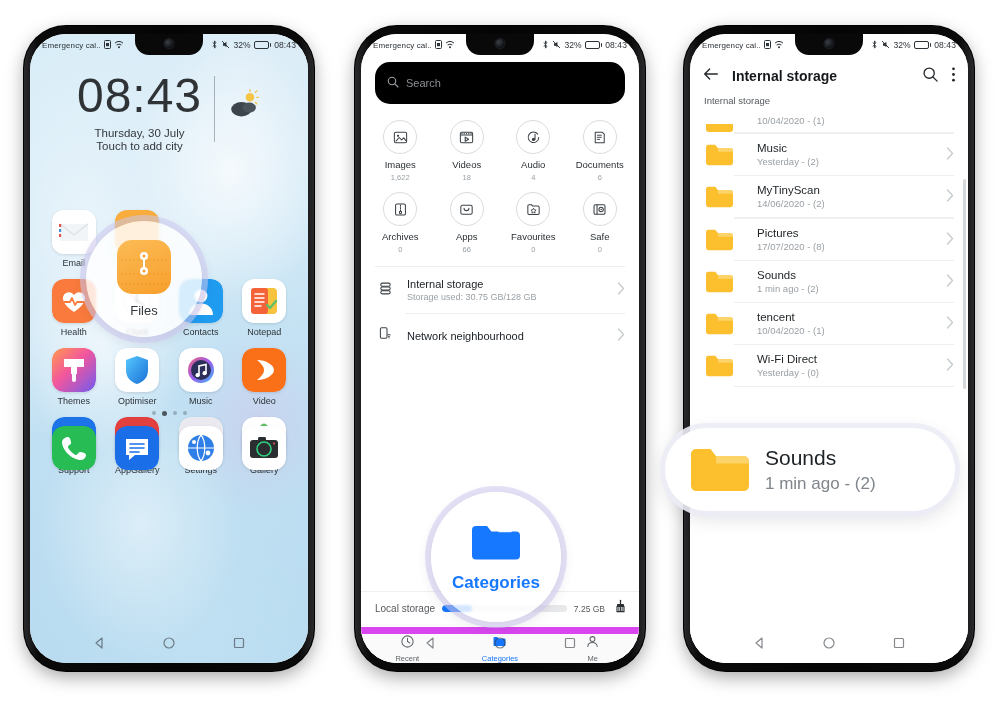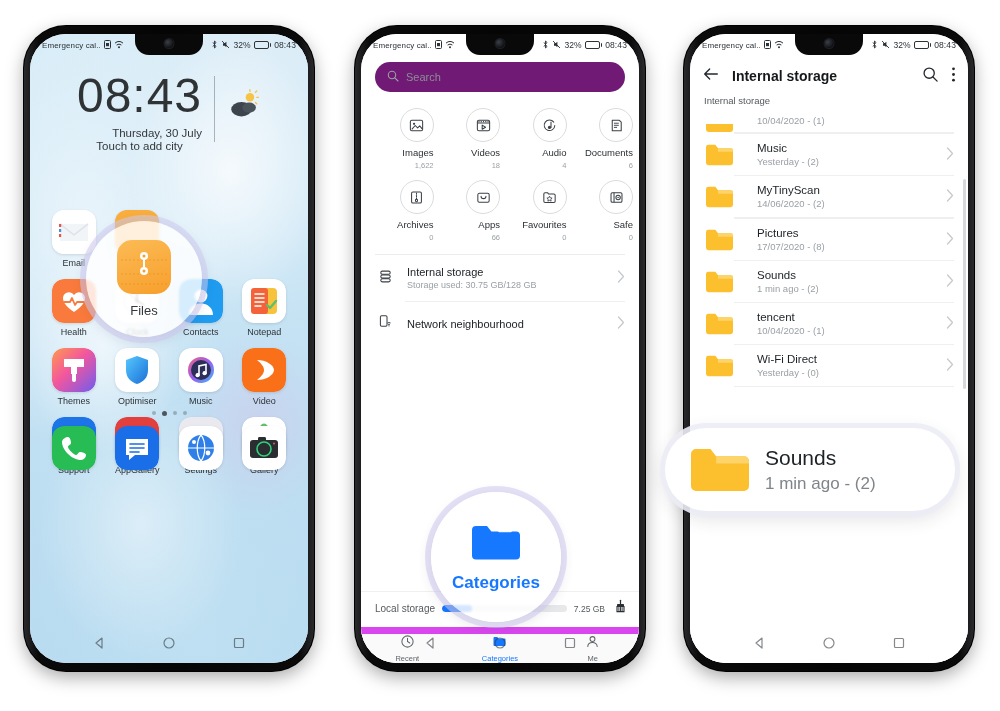--- a/index.html
+++ b/index.html
@@ -86,21 +86,21 @@
   }
   .clock-block {
     position: absolute; left: 0; right: 0; top: 38px;
     display: flex; align-items: flex-start; justify-content: center; gap: 12px;
   }
   .clock-col { text-align: center; }
   .clock-time {
     font-size: 48px; font-weight: 300; color: #2f3336; line-height: 1;
     letter-spacing: 1px;
   }
-  .clock-date { font-size: 11.5px; color: #33383b; margin-top: 7px; text-align: right; }
+  .clock-date { font-size: 11.5px; color: #33383b; margin-top: 7px; }
   .clock-sub { font-size: 11.5px; color: #33383b; margin-top: 1px; }
   .clock-divider { width:1px; height:66px; background: rgba(60,70,78,.38); margin-top:4px; }
   .weather-ico { width: 34px; height: 34px; margin-top: 16px; }
 
   .app-grid {
     position: absolute; left: 0; right: 0; top: 176px;
     display: grid; grid-template-columns: repeat(4, 1fr);
     row-gap: 11px; padding: 0 12px;
   }
   .app { display:flex; flex-direction:column; align-items:center; gap:4px; }
@@ -135,29 +135,29 @@
     background: rgba(255,255,255,.82);
     box-shadow: 0 0 0 6px rgba(205,200,238,.55), 0 4px 14px rgba(60,60,90,.18);
     backdrop-filter: blur(1px);
     z-index: 25;
     display:flex; flex-direction:column; align-items:center; justify-content:center;
   }
 
   
   .files-screen { position:absolute; inset:0; background:#fff; }
   .search-bar {
-    margin: 6px 14px 0; height: 30px; border-radius: 15px; background:#701a75;
+    margin: 6px 14px 0; height: 42px; border-radius: 15px; background:#000000;
     display:flex; align-items:center; gap:7px; padding: 0 12px;
     font-size: 11px; color:#8a8f94;
   }
   .cat-grid {
     display:grid; grid-template-columns: repeat(4,1fr);
     row-gap: 10px; padding: 16px 6px 6px;
   }
-  .cat { display:flex; flex-direction:column; align-items:flex-end; gap:5px; }
+  .cat { display:flex; flex-direction:column; align-items:center; gap:5px; }
   .cat-circle {
     width: 34px; height:34px; border-radius:50%;
     border: 1px solid #d9dcde; display:flex; align-items:center; justify-content:center;
   }
   .cat-name { font-size: 9.5px; color:#2b3034; }
   .cat-count { font-size: 7.5px; color:#9aa0a5; margin-top:-2px; }
   .sep { height:1px; background:#ececec; margin: 6px 14px 0; }
 
   .storage-row {
     display:flex; align-items:center; gap:13px; padding: 11px 14px 11px 16px;

